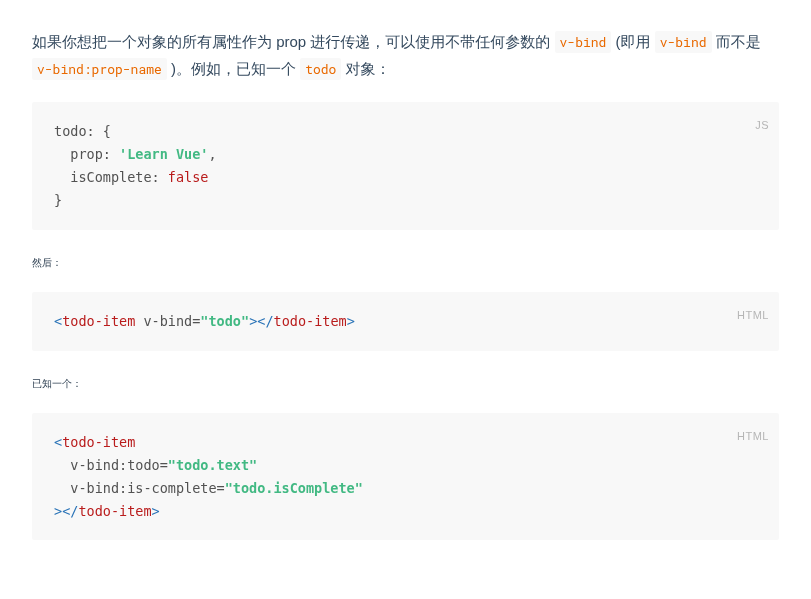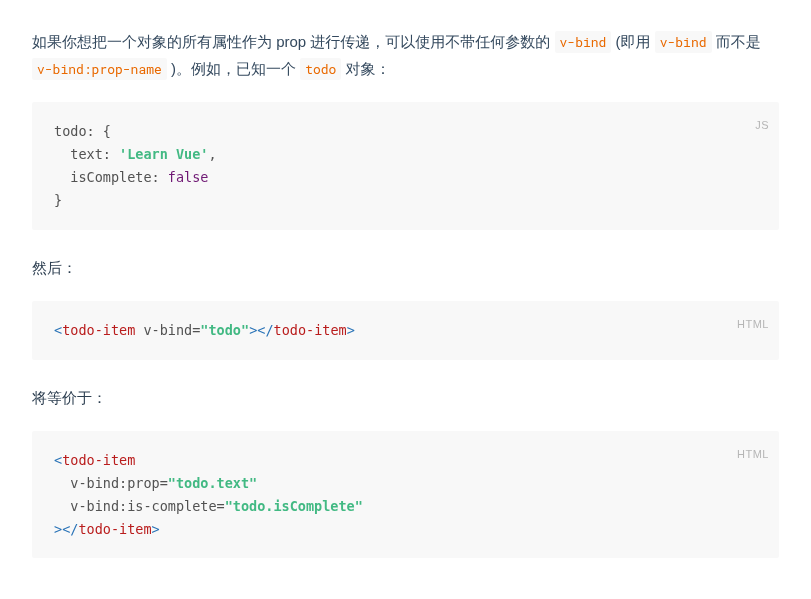--- a/index.html
+++ b/index.html
@@ -39,26 +39,26 @@
       right: 10px;
       font-size: 11px;
       color: #b6b6b6;
       font-family: -apple-system, sans-serif;
       letter-spacing: 0.5px;
       margin-top: 8px;
     }
     .codeblock pre { white-space: pre; color: #525252; }
     .tok-attr { color: #525252; }
     .tok-str  { color: #42b983; font-weight: bold; }
-    .tok-kw   { color: #701a75; }
+    .tok-kw   { color: #b91c1c; }
     .tok-tag  { color: #2973b7; }
     .tok-name { color: #b91c1c; }
     .heading {
       color: #2c3e50;
-      font-size: 15px;
+      font-size: 10px;
       margin: 24px 0 10px;
     }
   </style>
 </head>
 <body>
 
 <p class="para">
   <span>如果你想把一个对象的所有属性作为 prop 进行传递，可以使用不带任何参数的 </span>
   <code class="inline">v-bind</code>
   <span> (即用 </span>
@@ -66,33 +66,33 @@
   <span> 而不是 </span>
   <code class="inline">v-bind:prop-name</code>
   <span> )。例如，已知一个 </span>
   <code class="inline">todo</code>
   <span> 对象：</span>
 </p>
 
 <div class="codeblock">
   <span class="lang">JS</span>
   <pre><span class="tok-attr">todo: {</span>
-<span class="tok-attr">  text: </span><span class="tok-str">'Learn Vue'</span><span>,</span>
+<span class="tok-attr">  prop: </span><span class="tok-str">'Learn Vue'</span><span>,</span>
 <span class="tok-attr">  isComplete: </span><span class="tok-kw">false</span>
 <span>}</span></pre>
 </div>
 
 <p class="heading">然后：</p>
 
 <div class="codeblock">
   <span class="lang">HTML</span>
   <pre><span class="tok-tag">&lt;</span><span class="tok-name">todo-item</span><span class="tok-attr"> v-bind</span><span>=</span><span class="tok-str">"todo"</span><span class="tok-tag">&gt;</span><span class="tok-tag">&lt;/</span><span class="tok-name">todo-item</span><span class="tok-tag">&gt;</span></pre>
 </div>
 
-<p class="heading">将等价于：</p>
+<p class="heading">已知一个：</p>
 
 <div class="codeblock">
   <span class="lang">HTML</span>
   <pre><span class="tok-tag">&lt;</span><span class="tok-name">todo-item</span>
-<span class="tok-attr">  v-bind:prop</span><span>=</span><span class="tok-str">"todo.text"</span>
+<span class="tok-attr">  v-bind:todo</span><span>=</span><span class="tok-str">"todo.text"</span>
 <span class="tok-attr">  v-bind:is-complete</span><span>=</span><span class="tok-str">"todo.isComplete"</span>
 <span class="tok-tag">&gt;</span><span class="tok-tag">&lt;/</span><span class="tok-name">todo-item</span><span class="tok-tag">&gt;</span></pre>
 </div>
 
 </body></html>

